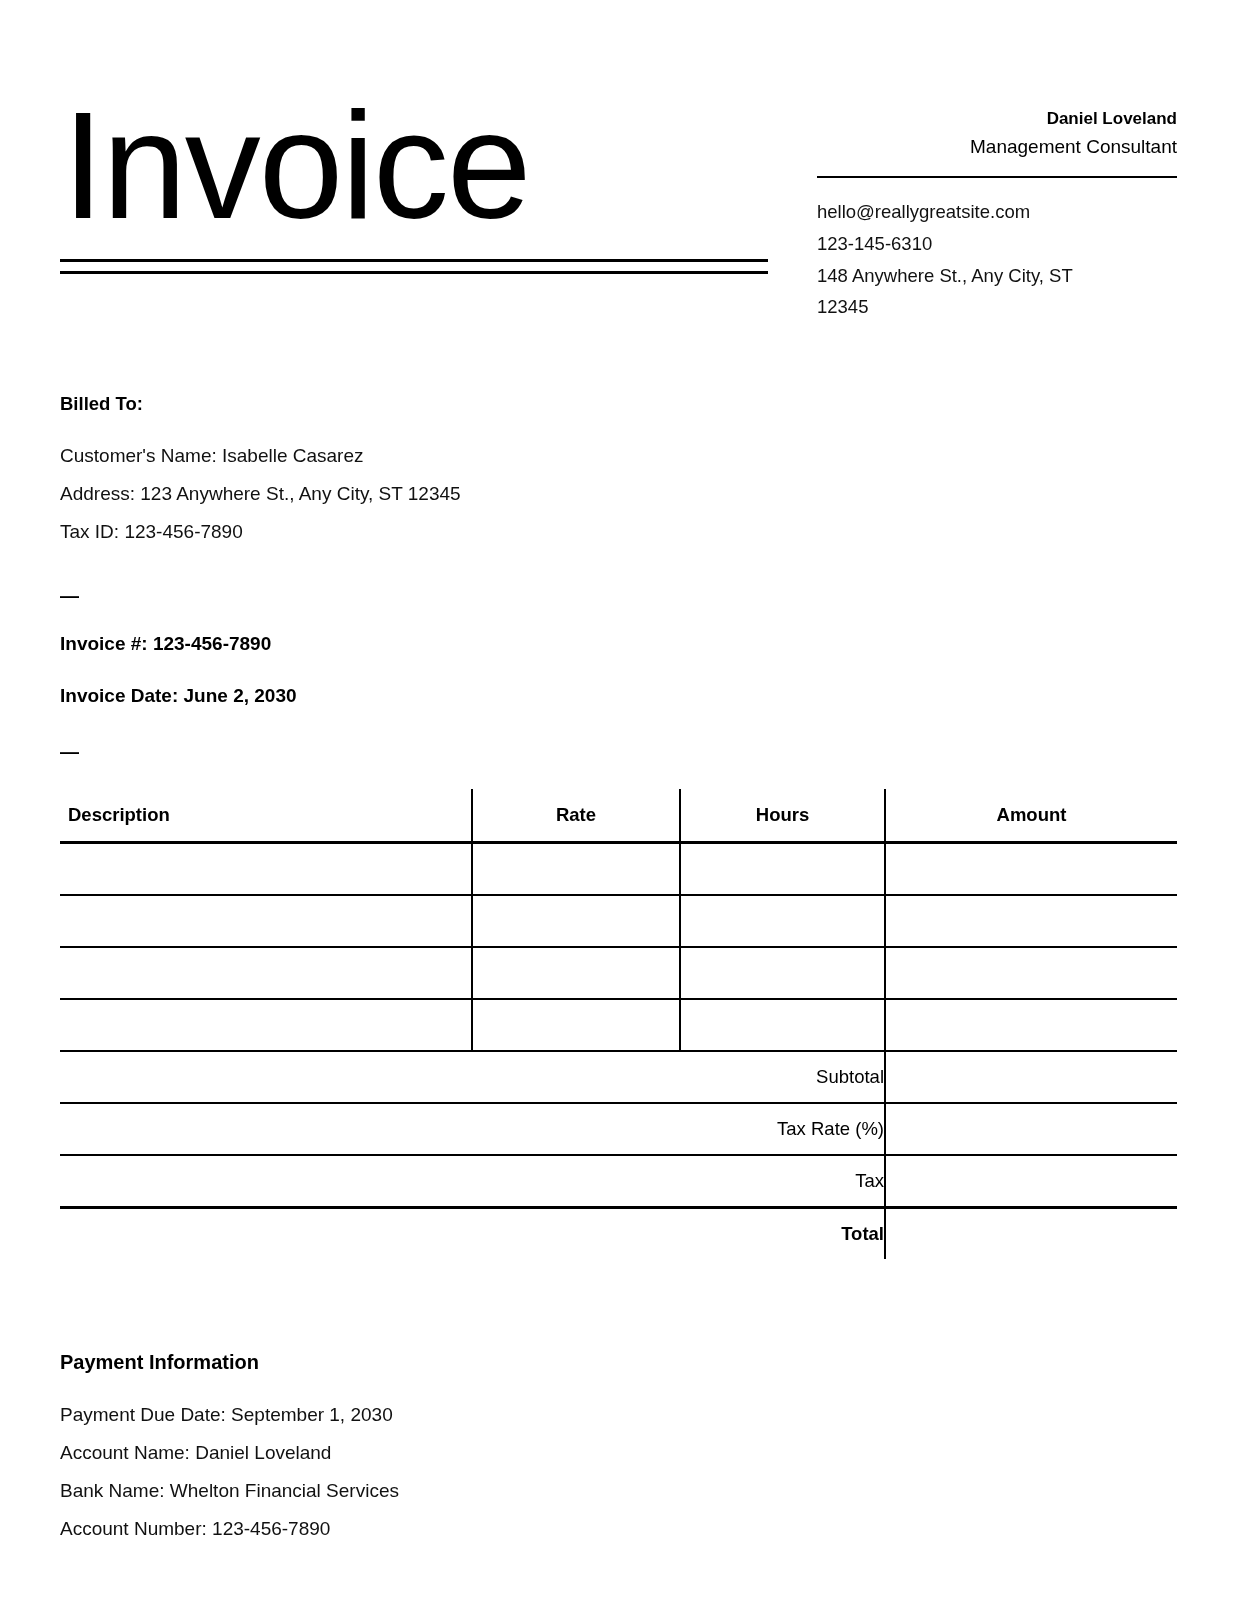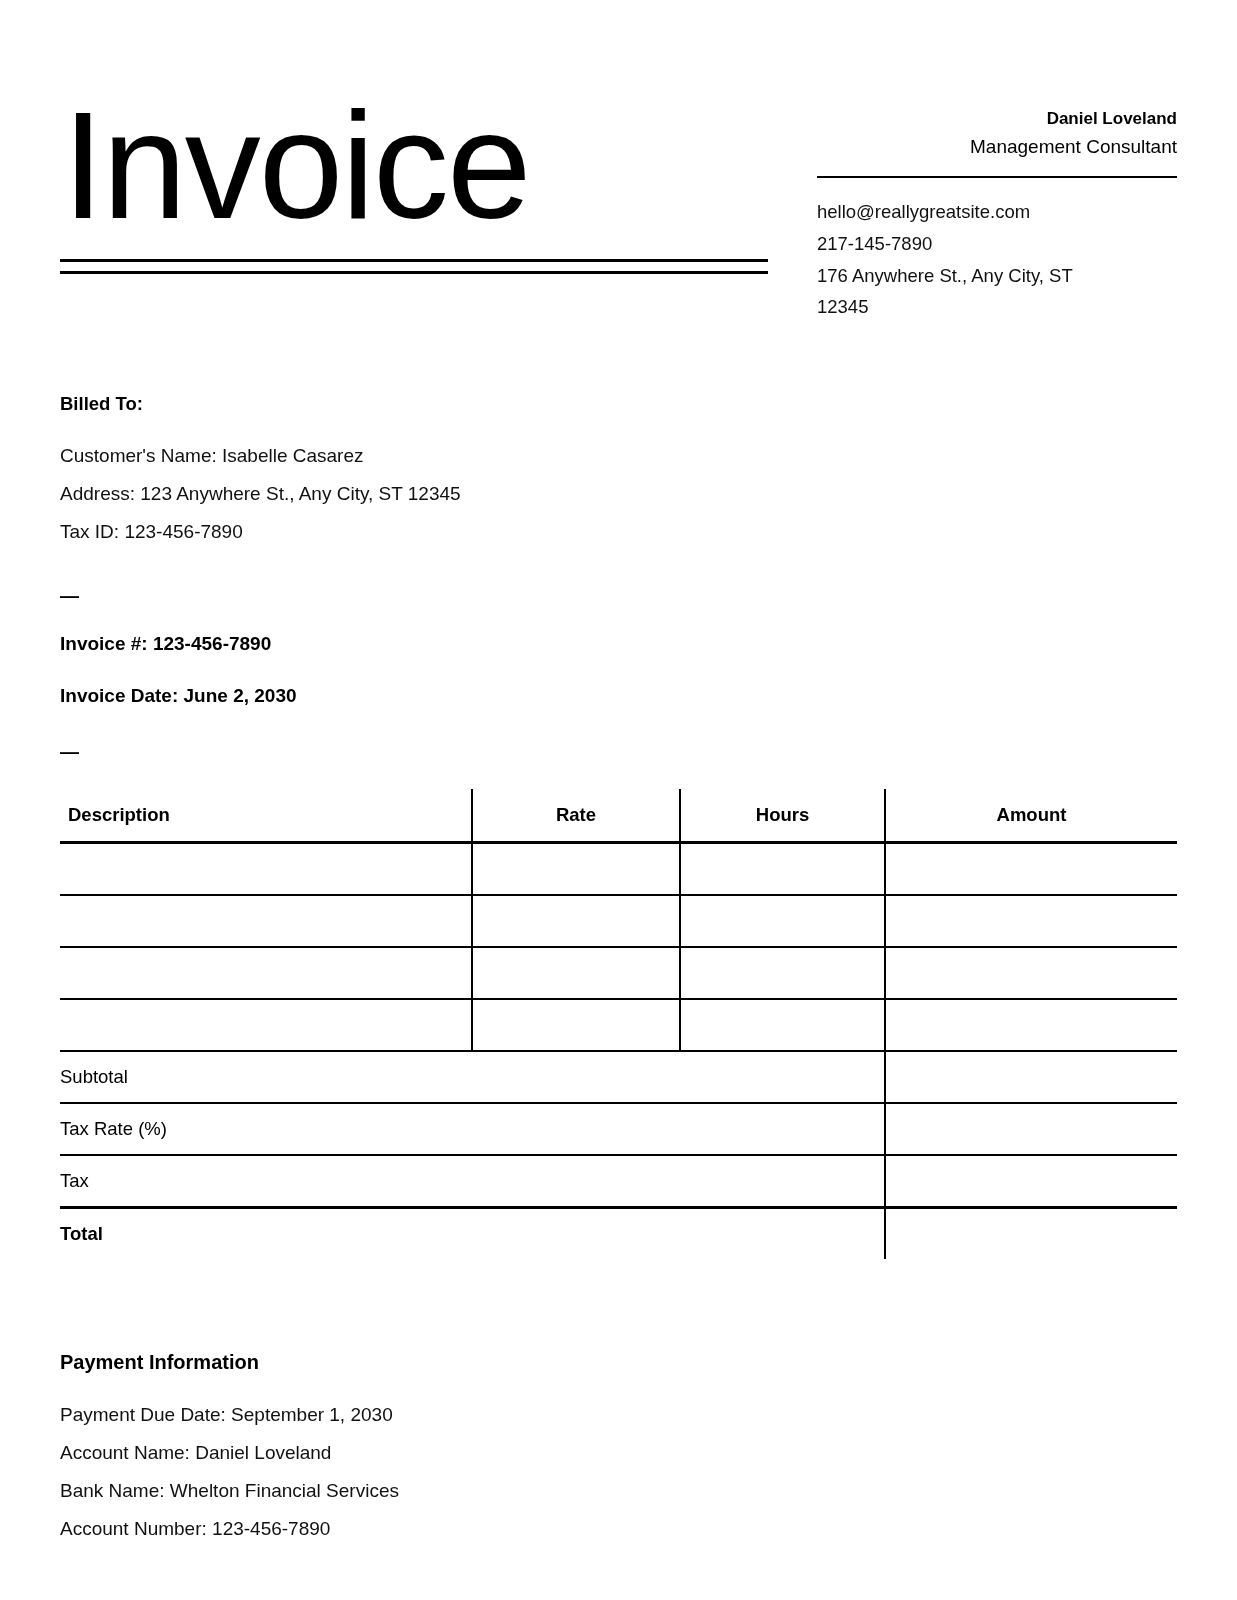--- a/index.html
+++ b/index.html
@@ -138,21 +138,21 @@
   }
   .vline-l { border-left: 2px solid #000; }
 
   .invoice-table tbody td {
     height: 50px;
     border-bottom: 2px solid #000;
   }
   .invoice-table tbody td.cell-desc { border-bottom: 2px solid #000; }
 
   .totals-label {
-    text-align: left;
+    text-align: right;
     padding-right: 14px;
     vertical-align: middle;
   }
   .totals-row td {
     height: 52px;
     border-bottom: 2px solid #000;
   }
   .totals-row td.amount-cell { border-left: 2px solid #000; }
   .totals-row.total-row td.totals-label {
     font-weight: bold;
@@ -191,22 +191,22 @@
         <div class="rule"></div>
       </div>
     </div>
 
     <div class="contact-block">
       <div class="contact-name">Daniel Loveland</div>
       <div class="contact-role">Management Consultant</div>
       <div class="contact-divider"></div>
       <div class="contact-lines">
         <div>hello@reallygreatsite.com</div>
-        <div>217-145-7890</div>
-        <div>176 Anywhere St., Any City, ST</div>
+        <div>123-145-6310</div>
+        <div>148 Anywhere St., Any City, ST</div>
         <div>12345</div>
       </div>
     </div>
   </div>
 
   <div class="billed-section">
     <div class="section-heading">Billed To:</div>
     <div class="billed-line">Customer's Name: Isabelle Casarez</div>
     <div class="billed-line">Address: 123 Anywhere St., Any City, ST 12345</div>
     <div class="billed-line">Tax ID: 123-456-7890</div>

